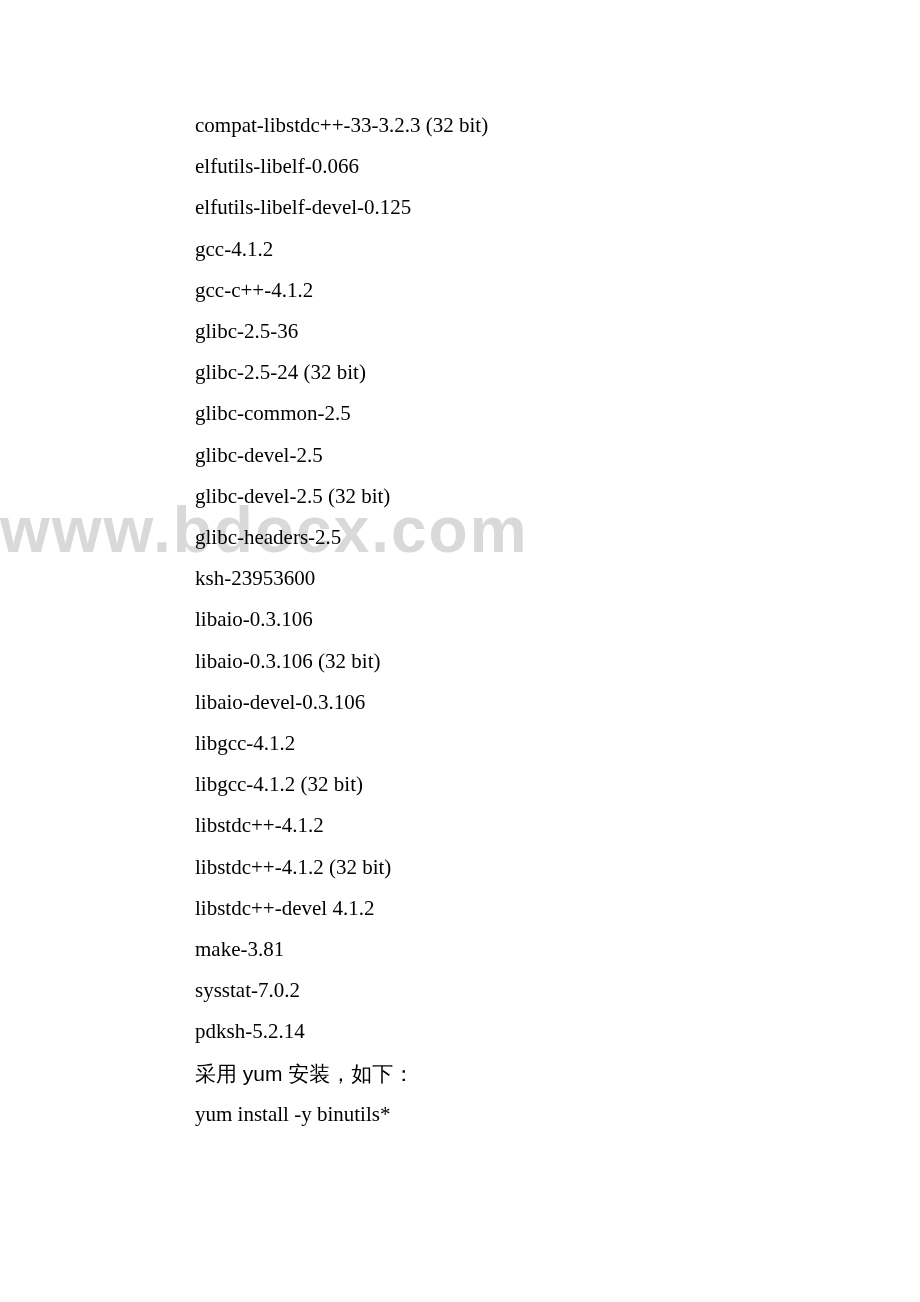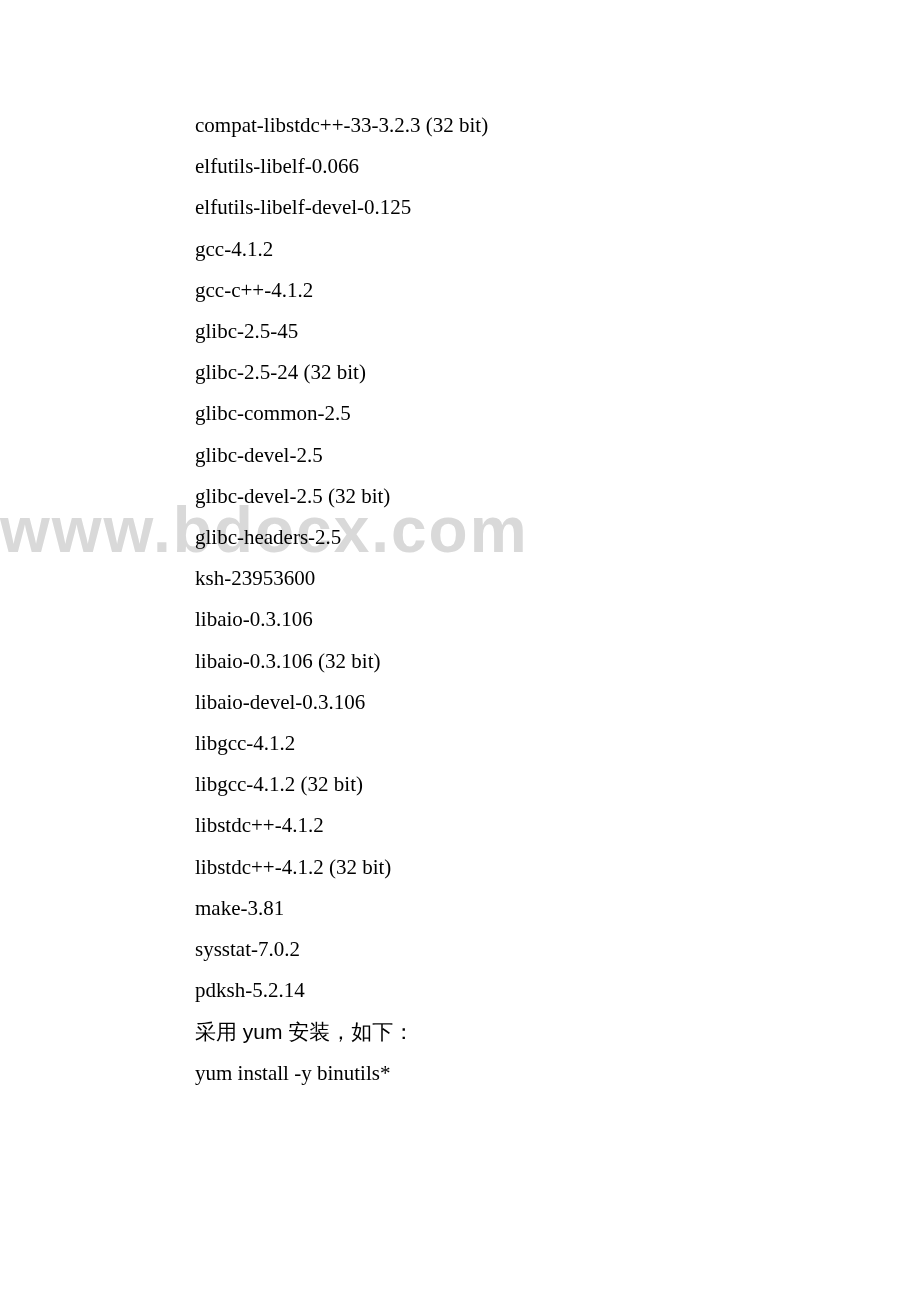--- a/index.html
+++ b/index.html
@@ -47,32 +47,33 @@
 <body>
 
 <div class="watermark">www.bdocx.com</div>
 
 <div class="page">
   <div class="line">compat-libstdc++-33-3.2.3 (32 bit)</div>
   <div class="line">elfutils-libelf-0.066</div>
   <div class="line">elfutils-libelf-devel-0.125</div>
   <div class="line">gcc-4.1.2</div>
   <div class="line">gcc-c++-4.1.2</div>
-  <div class="line">glibc-2.5-45</div>
+  <div class="line">glibc-2.5-36</div>
   <div class="line">glibc-2.5-24 (32 bit)</div>
   <div class="line">glibc-common-2.5</div>
   <div class="line">glibc-devel-2.5</div>
   <div class="line">glibc-devel-2.5 (32 bit)</div>
   <div class="line">glibc-headers-2.5</div>
   <div class="line">ksh-23953600</div>
   <div class="line">libaio-0.3.106</div>
   <div class="line">libaio-0.3.106 (32 bit)</div>
   <div class="line">libaio-devel-0.3.106</div>
   <div class="line">libgcc-4.1.2</div>
   <div class="line">libgcc-4.1.2 (32 bit)</div>
   <div class="line">libstdc++-4.1.2</div>
   <div class="line">libstdc++-4.1.2 (32 bit)</div>
+  <div class="line">libstdc++-devel 4.1.2</div>
   <div class="line">make-3.81</div>
   <div class="line">sysstat-7.0.2</div>
   <div class="line">pdksh-5.2.14</div>
   <div class="line cn">采用 yum 安装，如下：</div>
   <div class="line">yum install -y binutils*</div>
 </div>
 
 </body></html>

